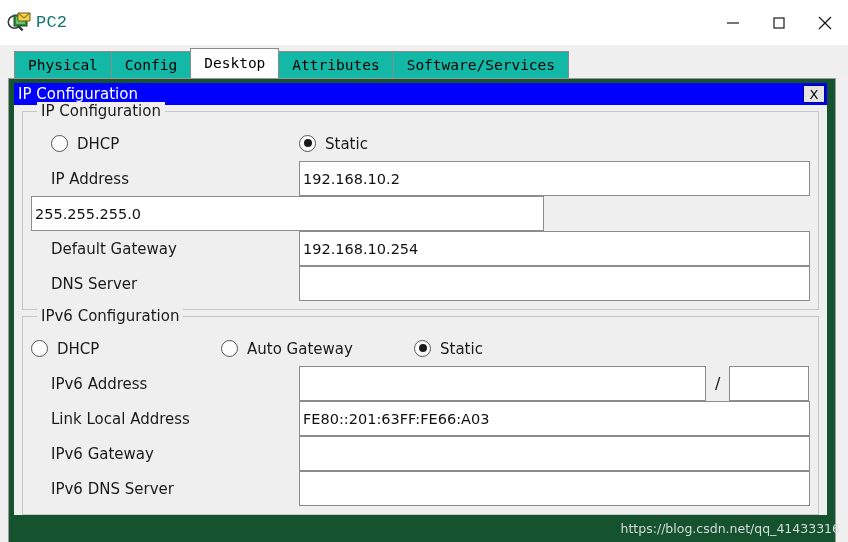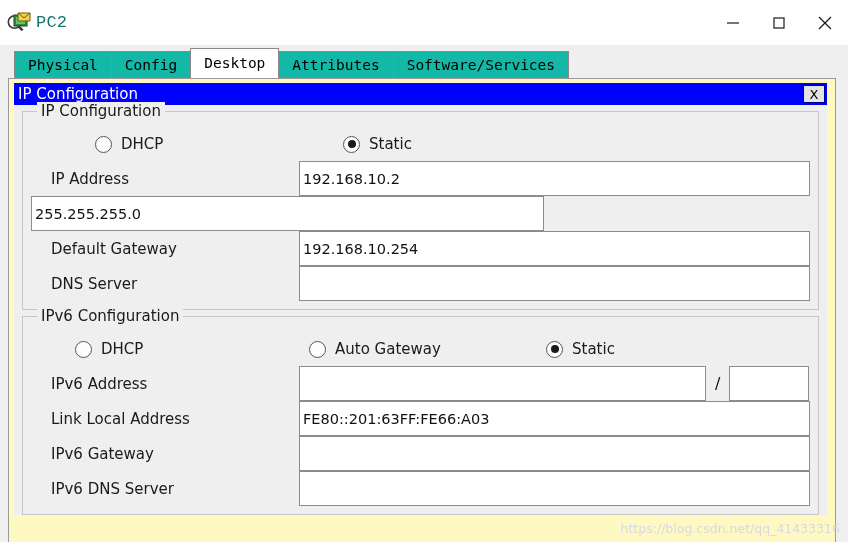--- a/index.html
+++ b/index.html
@@ -84,21 +84,21 @@
     z-index: 3;
   }
 
   
   .panel {
     position: absolute;
     left: 8px;
     top: 78px;
     right: 12px;
     bottom: 0px;
-    background: #fef9c3;
+    background: #14532d;
     border-left: 1px solid #9a9a9a;
     border-top: 1px solid #9a9a9a;
     border-right: 1px solid #9a9a9a;
     box-sizing: border-box;
     padding-left: 8px;
   }
   .panel-inner {
     position: absolute;
     left: 5px;
     top: 4px;
@@ -176,24 +176,23 @@
     white-space: nowrap;
   }
   .field-label {
     width: 268px;
     padding-left: 20px;
     box-sizing: border-box;
     flex: none;
   }
   .radio-item {
     display: flex;
-    align-items: flex-end;
+    align-items: flex-start;
     cursor: pointer;
     white-space: nowrap;
-    margin-left: 44px;
   }
   .radio-dot {
     width: 17px;
     height: 17px;
     border-radius: 50%;
     border: 1.6px solid #555;
     background: #fdfdfd;
     box-sizing: border-box;
     margin-right: 9px;
     position: relative;

